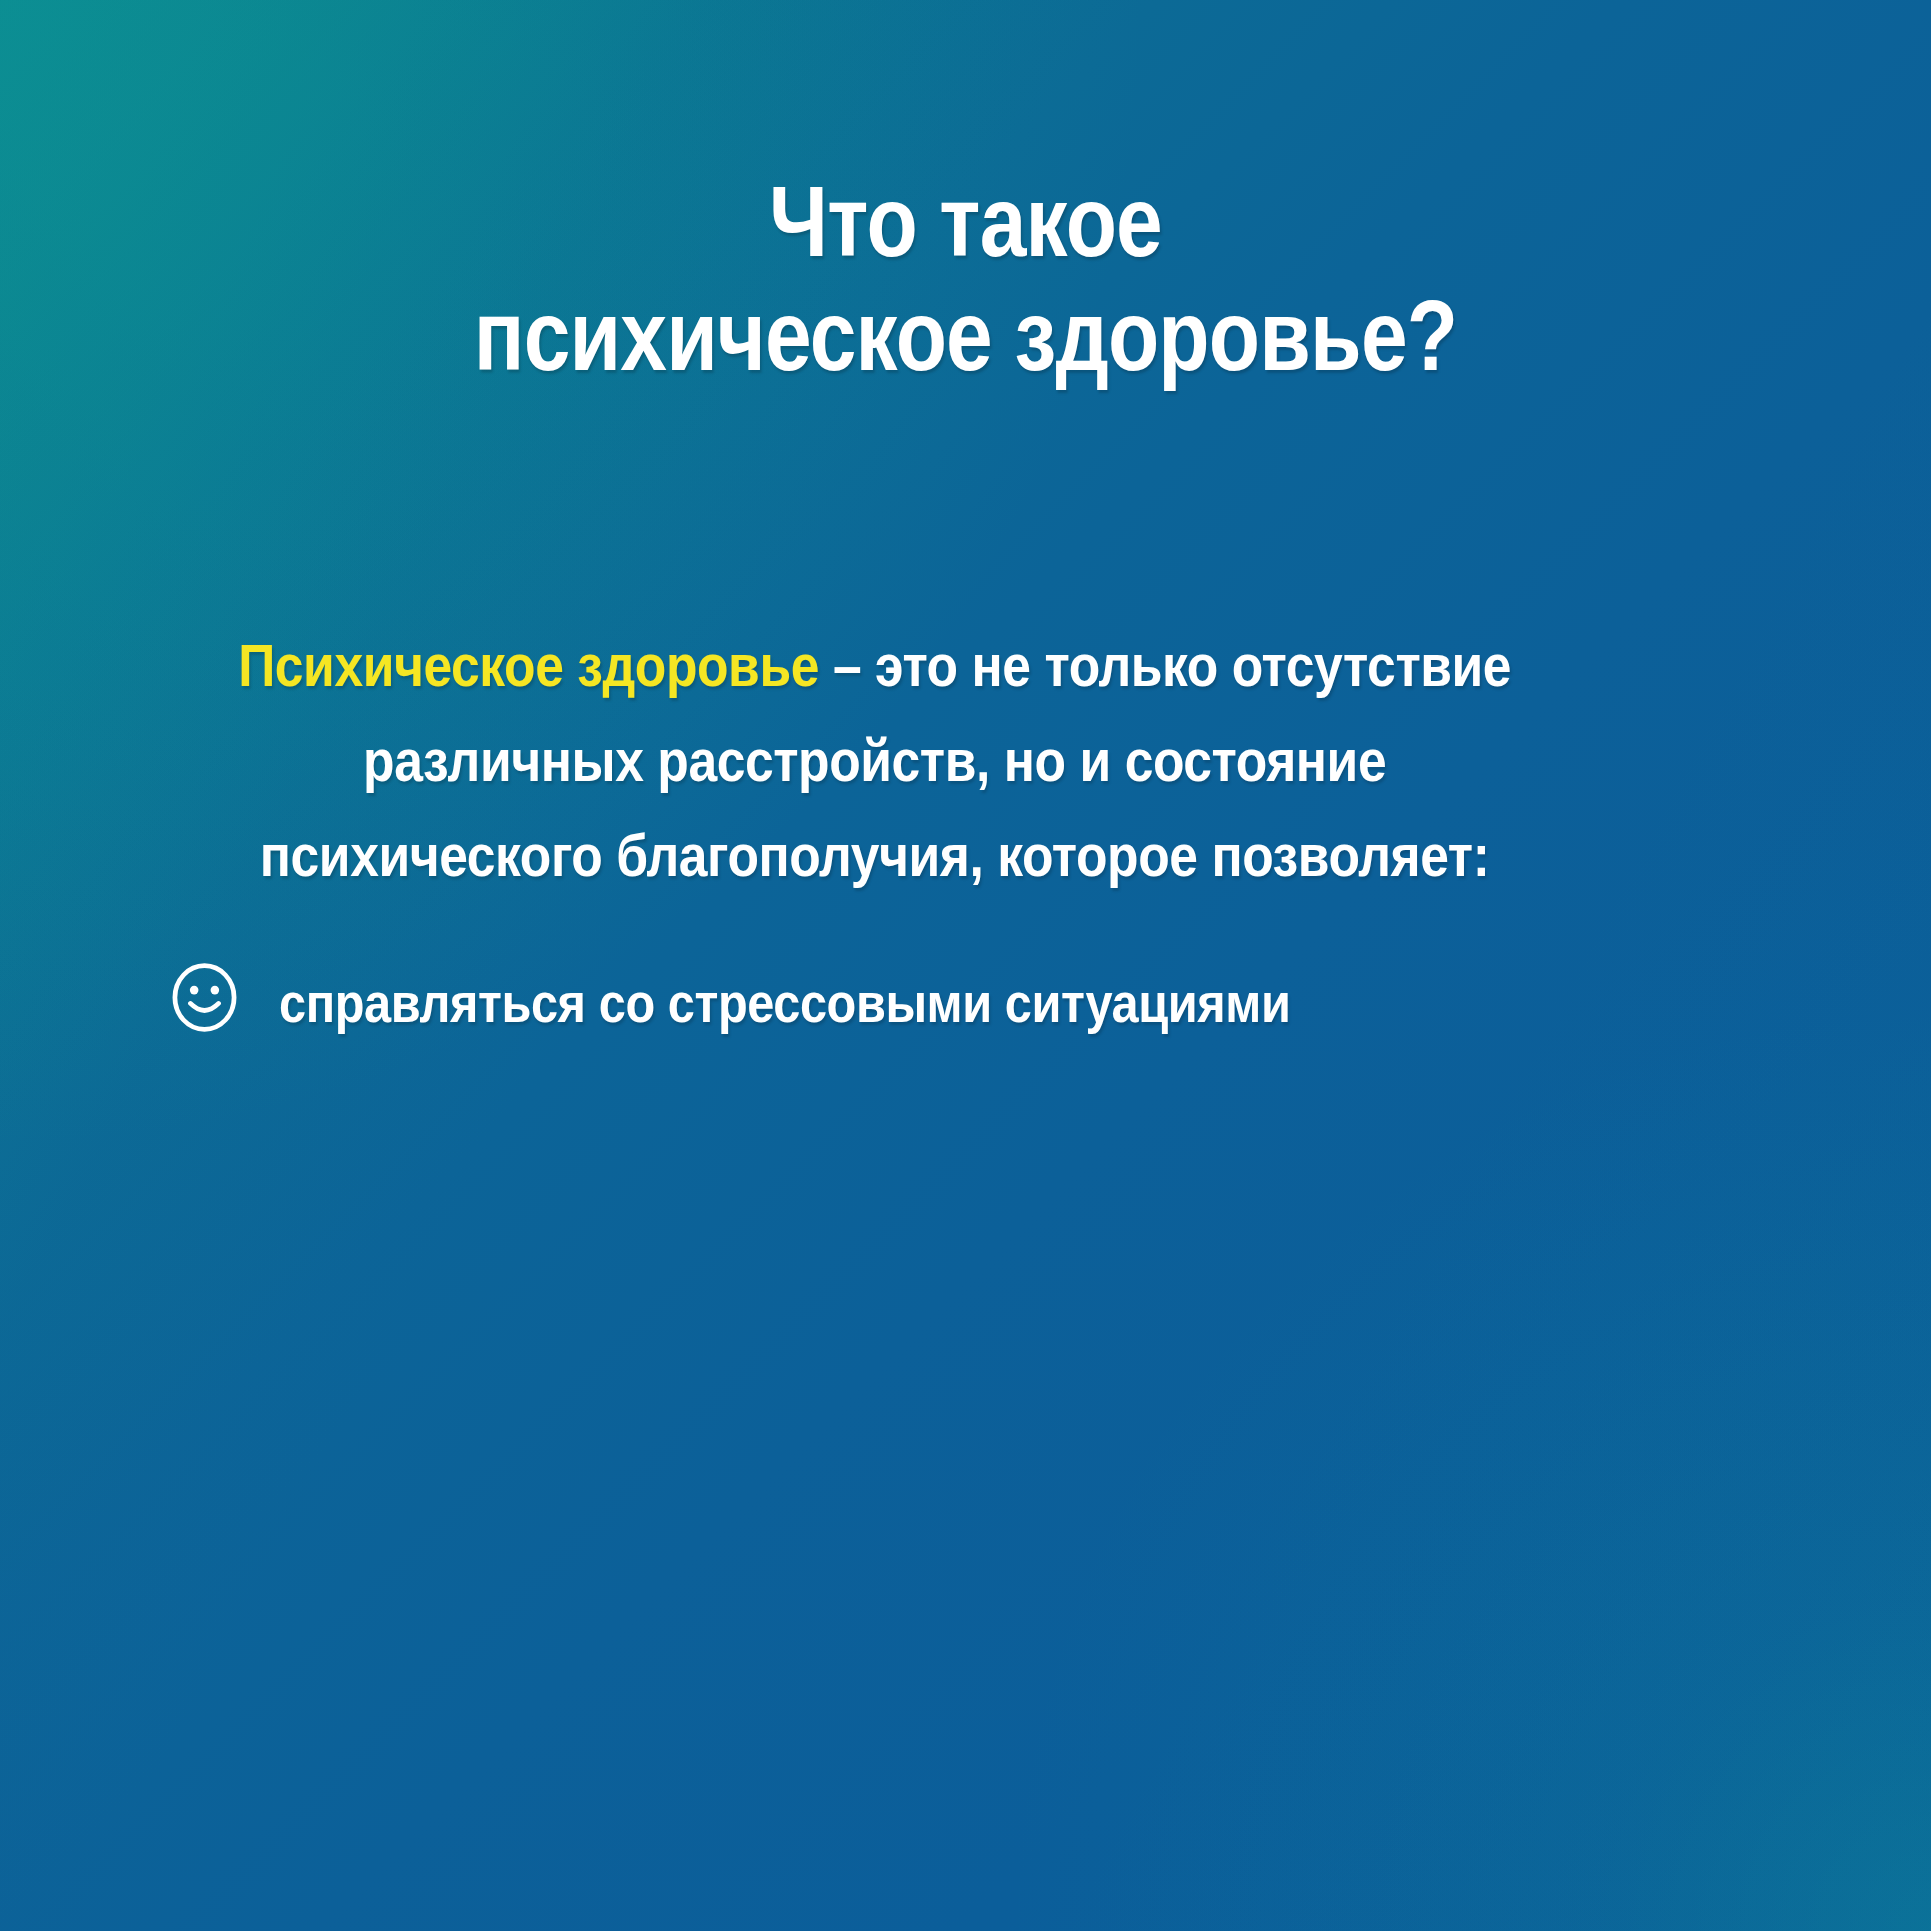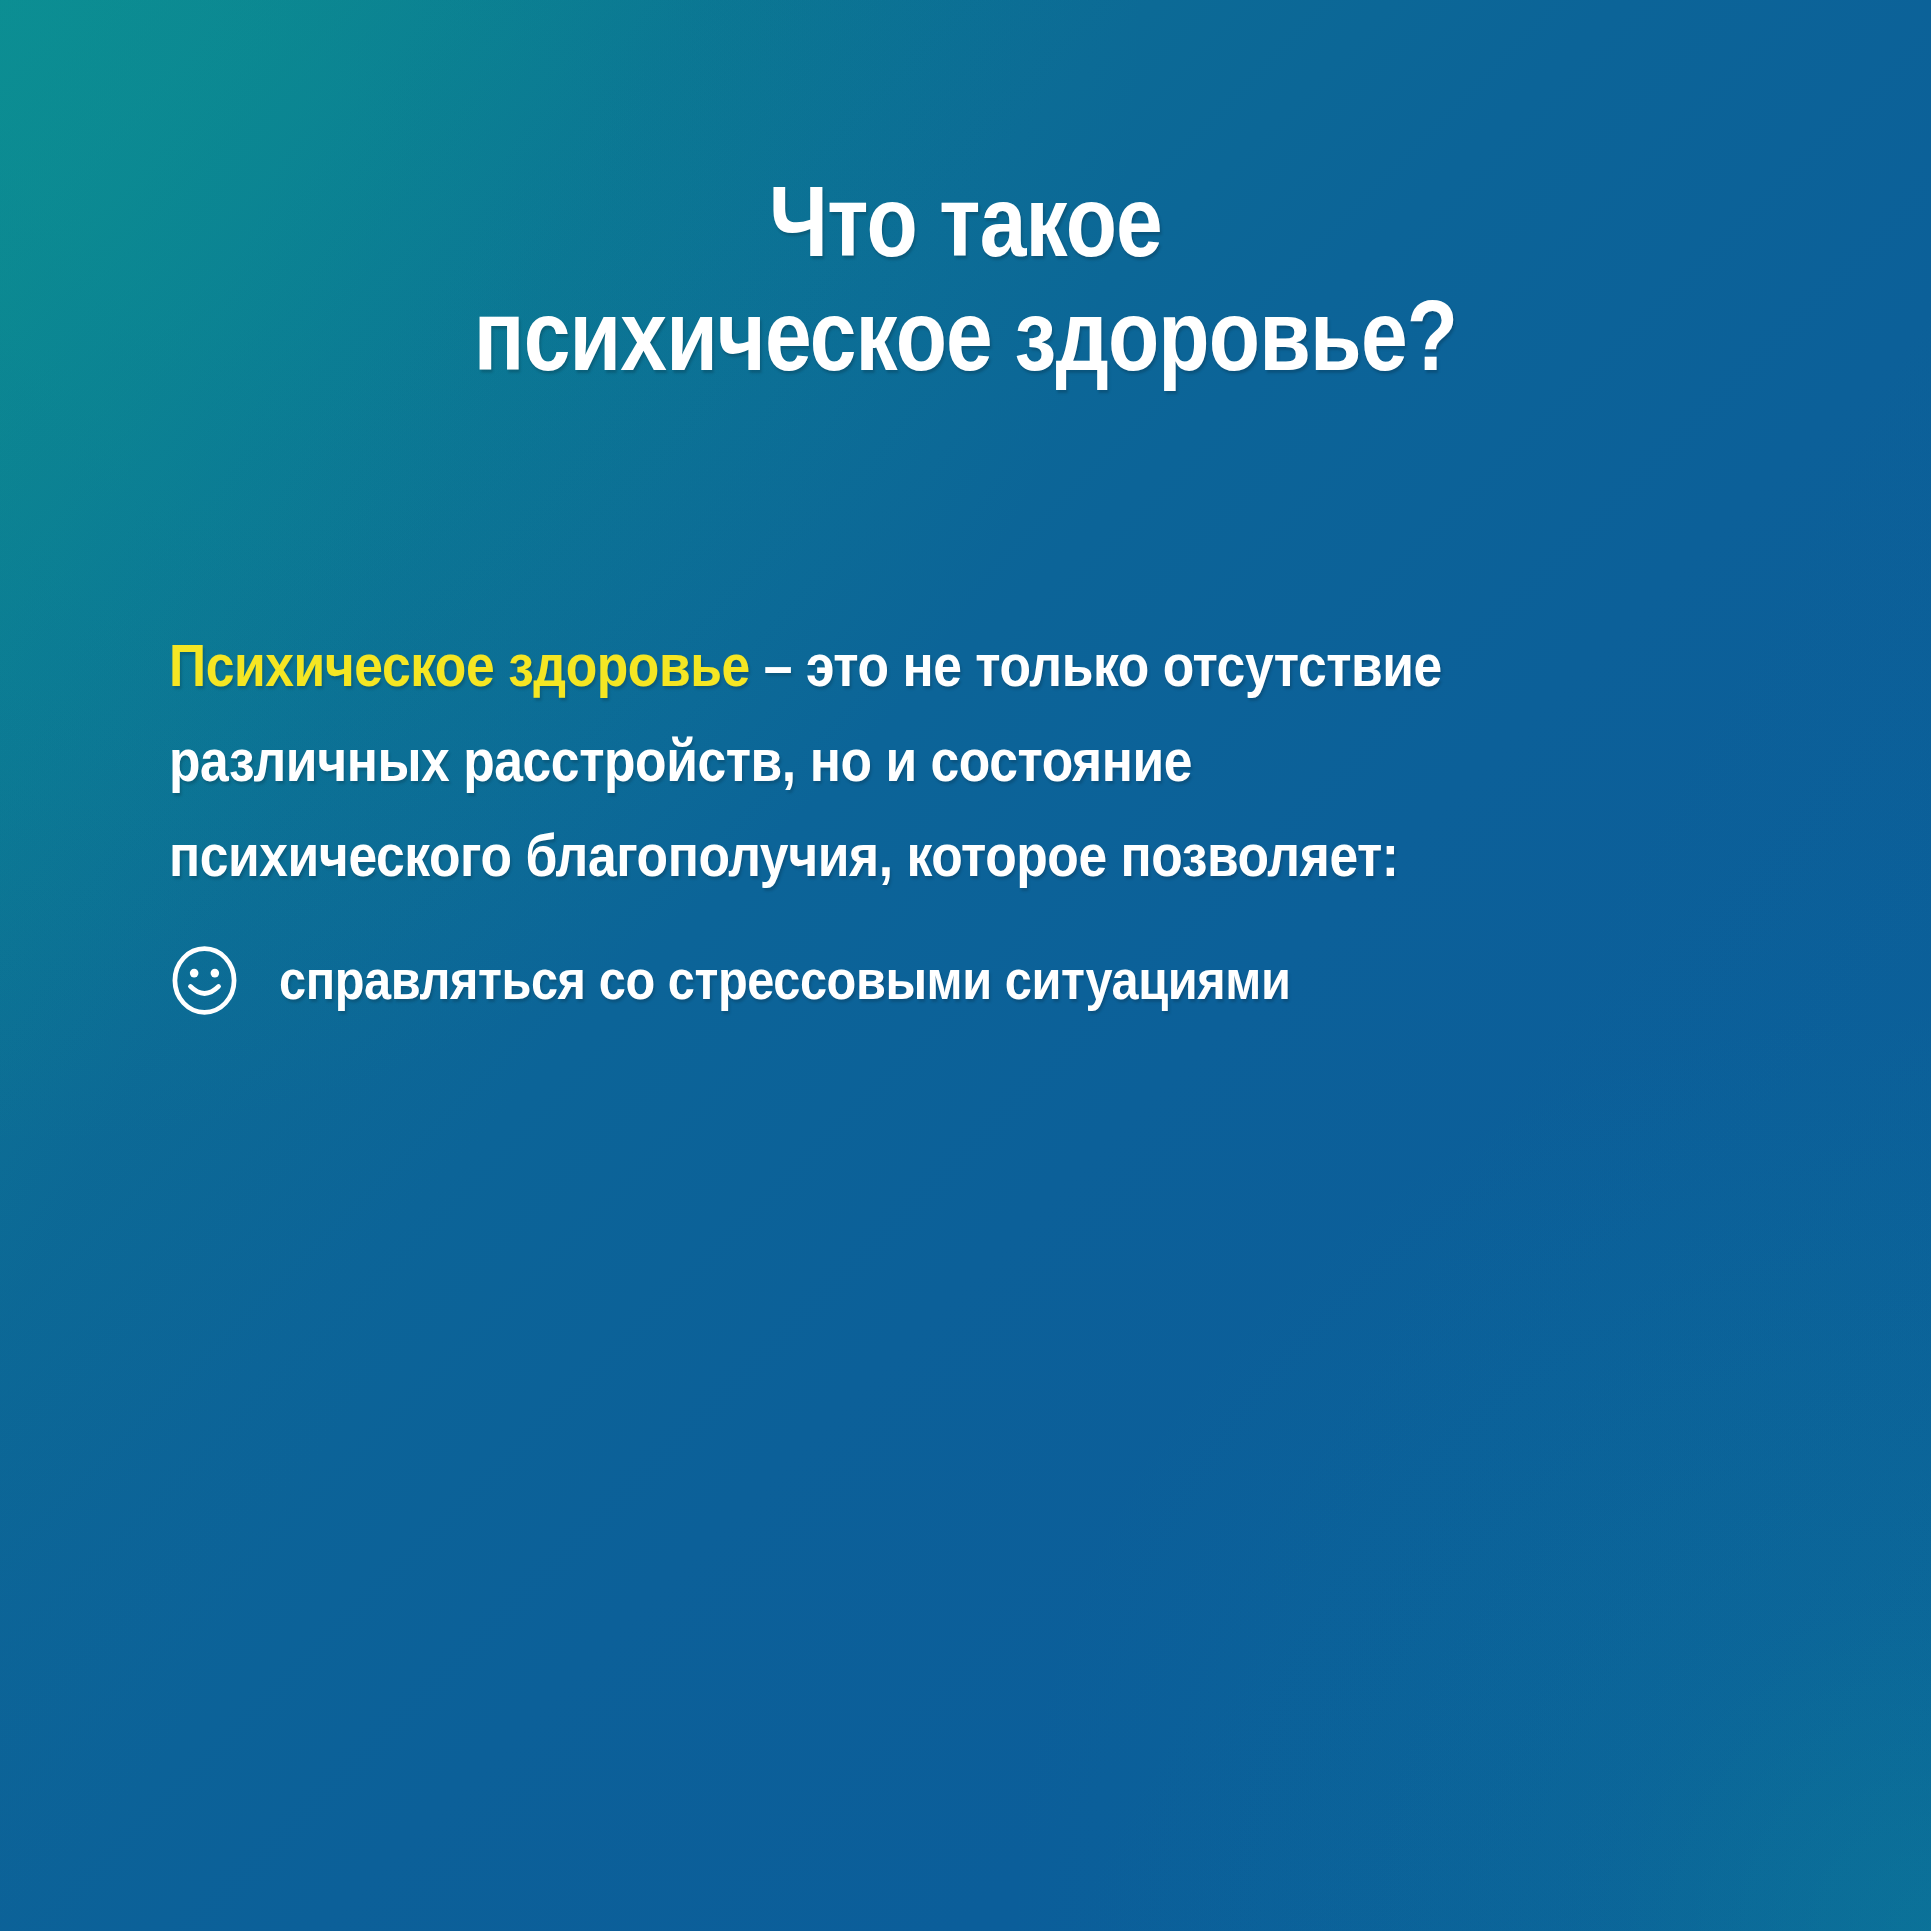--- a/index.html
+++ b/index.html
@@ -84,20 +84,21 @@
     text-shadow: 1.9px 2.9px 2.9px rgba(0,0,0,0.18);
   }
 
   
   .body-block {
     position: absolute;
     left: 169px;
     top: 618px;
     width: 1641px;
     color: #FFFFFF;
+    text-align: center;
   }
   .para {
     font-family: "Liberation Sans", sans-serif;
     font-weight: bold;
     font-size: 60px;
     line-height: 95px;
     letter-spacing: -0.5px;
     text-shadow: 1.9px 2.9px 2.9px rgba(0,0,0,0.16);
   }
   .para-line {
@@ -114,21 +115,21 @@
     position: absolute;
     left: 169px;
     top: 927px;
     width: 1641px;
     list-style: none;
     margin: 0;
     padding: 0;
   }
   .bullet-item {
     display: flex;
-    align-items: center;
+    align-items: flex-end;
     height: 106px;
   }
   .smiley-icon {
     flex: 0 0 auto;
     width: 71px;
     height: 71px;
     margin-right: 39px;
     display: block;
   }
   .bullet-text {

